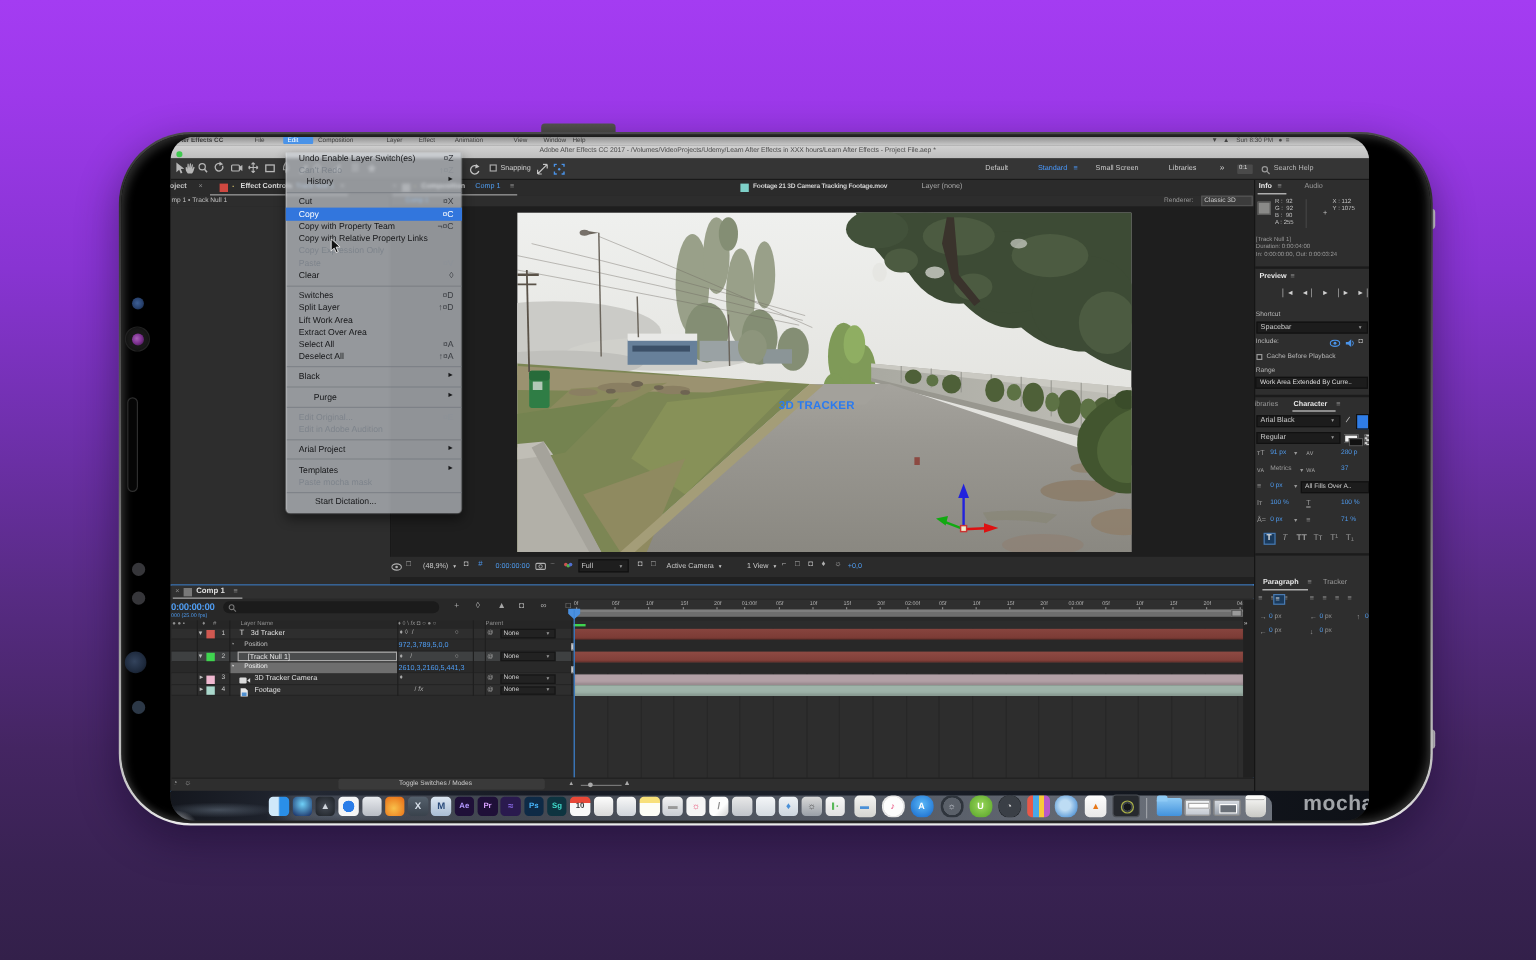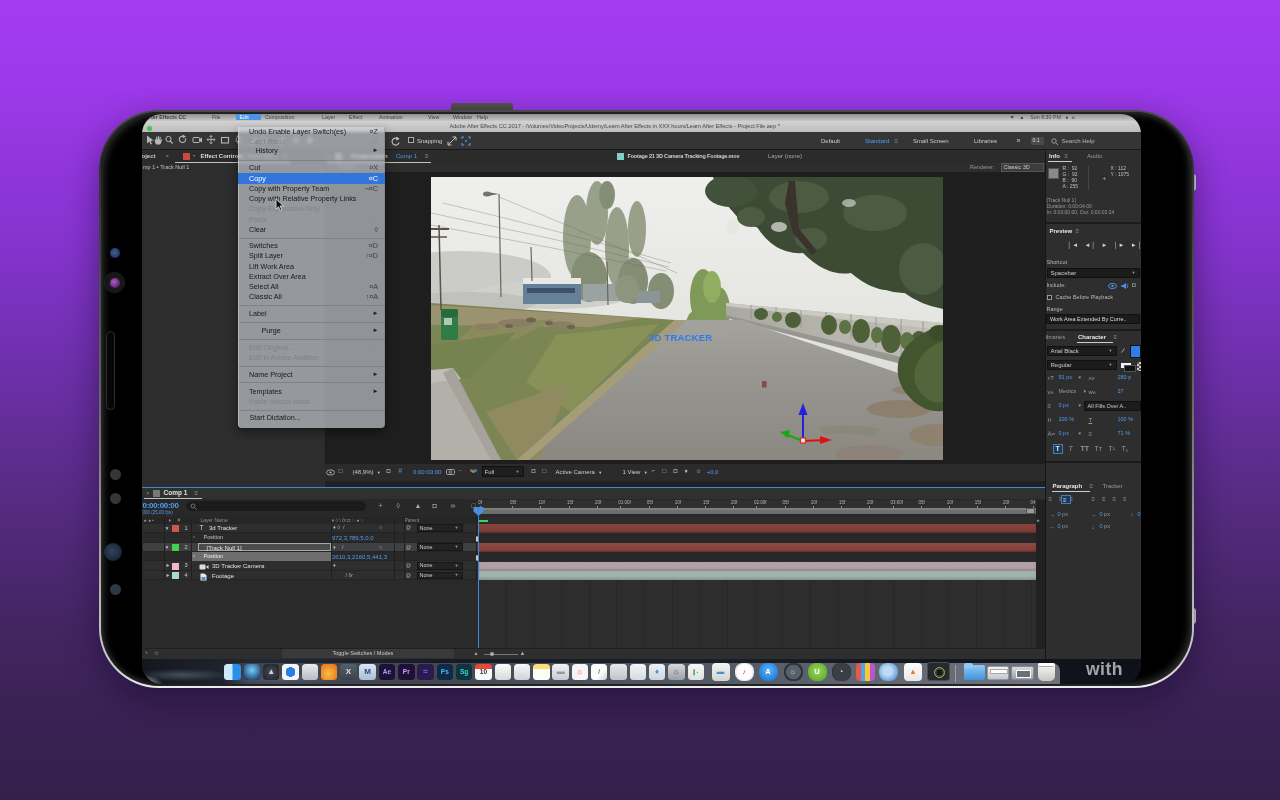--- a/index.html
+++ b/index.html
@@ -731,21 +731,21 @@
         </div>
 <div class="ab" style="left:845.5px;top:552px;width:22px;height:14.5px;border-radius:2px;background:linear-gradient(180deg,#f2f4f6,#c2c8d0);border:1px solid #999">
           <div style="position:absolute;left:2px;top:2.5px;width:18px;height:5px;background:#fdfdfd;border:0.5px solid #aaa"></div>
         </div>
 <div class="ab" style="left:869.5px;top:552px;width:23px;height:14.5px;border-radius:2px;background:linear-gradient(180deg,#d8dce2,#9aa2ac);border:1px solid #888">
           <div style="position:absolute;left:4px;top:3px;width:15px;height:8px;background:#6a7078;border:1px solid #fdfdfd"></div>
         </div>
 <div class="ab" style="left:896px;top:549.5px;width:17px;height:17.5px;background:linear-gradient(180deg,#fafaf8,#c8c8c4);border-radius:2px 2px 5px 5px">
           <div style="position:absolute;left:0.5px;top:0;width:16px;height:3.5px;background:#fdfdfb;border-radius:2px;border-bottom:1px solid #aaa"></div>
         </div>
-<div class="t" style="left:944.5px;top:547px;font-size:17.5px;color:rgba(240,242,246,0.65);font-weight:bold;letter-spacing:0.5px">with</div>
+<div class="t" style="left:944.5px;top:547px;font-size:17.5px;color:rgba(240,242,246,0.65);font-weight:bold;letter-spacing:0.5px">mocha</div>
 <div class="ab" id="menu" style="left:96.5px;top:13.5px;width:147px;height:301px;background:rgba(203,208,214,0.66);backdrop-filter:blur(1.5px);border-radius:0 0 4px 4px;box-shadow:0 4px 10px rgba(0,0,0,0.45);border-left:0.5px solid rgba(255,255,255,0.3);border-right:0.5px solid rgba(120,120,120,0.4)"></div>
 <div class="ab" style="left:96.5px;top:59.8px;width:147px;height:10.4px;background:#3276dd"></div>
 <div class="t" style="left:107.5px;top:14.4px;font-size:7.2px;color:#17181a">Undo Enable Layer Switch(es)</div>
 <div class="t" style="right:763.0px;top:14.4px;font-size:7.2px;color:#3a3d42">¤Z</div>
 <div class="t" style="left:107.5px;top:24.1px;font-size:7.2px;color:#7e848c">Can’t Redo</div>
 <div class="t" style="right:763.0px;top:24.1px;font-size:7.2px;color:#8d9298">↑¤Z</div>
 <div class="t" style="left:114px;top:33.8px;font-size:7.2px;color:#17181a">History</div>
 <div class="t" style="left:231px;top:33.8px;font-size:6px;color:#17181a">►</div>
 <div class="ab" style="left:97px;top:46.9px;width:146px;height:1px;background:rgba(110,115,122,0.55)"></div>
 <div class="t" style="left:107.5px;top:50.5px;font-size:7.2px;color:#17181a">Cut</div>
@@ -762,39 +762,39 @@
 <div class="t" style="right:763.0px;top:112.4px;font-size:7.2px;color:#3a3d42">◊</div>
 <div class="ab" style="left:97px;top:124.2px;width:146px;height:1px;background:rgba(110,115,122,0.55)"></div>
 <div class="t" style="left:107.5px;top:128.8px;font-size:7.2px;color:#17181a">Switches</div>
 <div class="t" style="right:763.0px;top:128.8px;font-size:7.2px;color:#3a3d42">¤D</div>
 <div class="t" style="left:107.5px;top:138.8px;font-size:7.2px;color:#17181a">Split Layer</div>
 <div class="t" style="right:763.0px;top:138.8px;font-size:7.2px;color:#3a3d42">↑¤D</div>
 <div class="t" style="left:107.5px;top:149.3px;font-size:7.2px;color:#17181a">Lift Work Area</div>
 <div class="t" style="left:107.5px;top:159.3px;font-size:7.2px;color:#17181a">Extract Over Area</div>
 <div class="t" style="left:107.5px;top:169.4px;font-size:7.2px;color:#17181a">Select All</div>
 <div class="t" style="right:763.0px;top:169.4px;font-size:7.2px;color:#3a3d42">¤A</div>
-<div class="t" style="left:107.5px;top:179.5px;font-size:7.2px;color:#17181a">Classic All</div>
+<div class="t" style="left:107.5px;top:179.5px;font-size:7.2px;color:#17181a">Deselect All</div>
 <div class="t" style="right:763.0px;top:179.5px;font-size:7.2px;color:#3a3d42">↑¤A</div>
 <div class="ab" style="left:97px;top:191.4px;width:146px;height:1px;background:rgba(110,115,122,0.55)"></div>
-<div class="t" style="left:107.5px;top:196.1px;font-size:7.2px;color:#17181a">Label</div>
+<div class="t" style="left:107.5px;top:196.1px;font-size:7.2px;color:#17181a">Black</div>
 <div class="t" style="left:231px;top:196.1px;font-size:6px;color:#17181a">►</div>
 <div class="ab" style="left:97px;top:208.1px;width:146px;height:1px;background:rgba(110,115,122,0.55)"></div>
 <div class="t" style="left:120px;top:213.2px;font-size:7.2px;color:#17181a">Purge</div>
 <div class="t" style="left:231px;top:213.2px;font-size:6px;color:#17181a">►</div>
 <div class="ab" style="left:97px;top:225.2px;width:146px;height:1px;background:rgba(110,115,122,0.55)"></div>
 <div class="t" style="left:107.5px;top:230.2px;font-size:7.2px;color:#7e848c">Edit Original...</div>
 <div class="t" style="right:763.0px;top:230.2px;font-size:7.2px;color:#8d9298">¤E</div>
 <div class="t" style="left:107.5px;top:240.3px;font-size:7.2px;color:#7e848c">Edit in Adobe Audition</div>
 <div class="ab" style="left:97px;top:252.2px;width:146px;height:1px;background:rgba(110,115,122,0.55)"></div>
-<div class="t" style="left:107.5px;top:257.0px;font-size:7.2px;color:#17181a">Name Project</div>
+<div class="t" style="left:107.5px;top:257.0px;font-size:7.2px;color:#17181a">Arial Project</div>
 <div class="t" style="left:231px;top:257.0px;font-size:6px;color:#17181a">►</div>
 <div class="ab" style="left:97px;top:268.9px;width:146px;height:1px;background:rgba(110,115,122,0.55)"></div>
 <div class="t" style="left:107.5px;top:274.0px;font-size:7.2px;color:#17181a">Templates</div>
 <div class="t" style="left:231px;top:274.0px;font-size:6px;color:#17181a">►</div>
 <div class="t" style="left:107.5px;top:284.1px;font-size:7.2px;color:#7e848c">Paste mocha mask</div>
 <div class="ab" style="left:97px;top:296.0px;width:146px;height:1px;background:rgba(110,115,122,0.55)"></div>
-<div class="t" style="left:108px;top:300.4px;font-size:7.2px;color:#17181a">Start Dictation...</div>
+<div class="t" style="left:121px;top:300.4px;font-size:7.2px;color:#17181a">Start Dictation...</div>
 <svg class="ab" style="left:133px;top:85px" width="10" height="13">
           <polygon points="1,0 1,10 3.5,7.8 5.2,11.5 6.8,10.7 5.1,7 8.4,6.8" fill="#111" stroke="#f8f8f8" stroke-width="0.7"></polygon>
         </svg>
 </div>
 </div>
 </div>
 
 </body></html>

